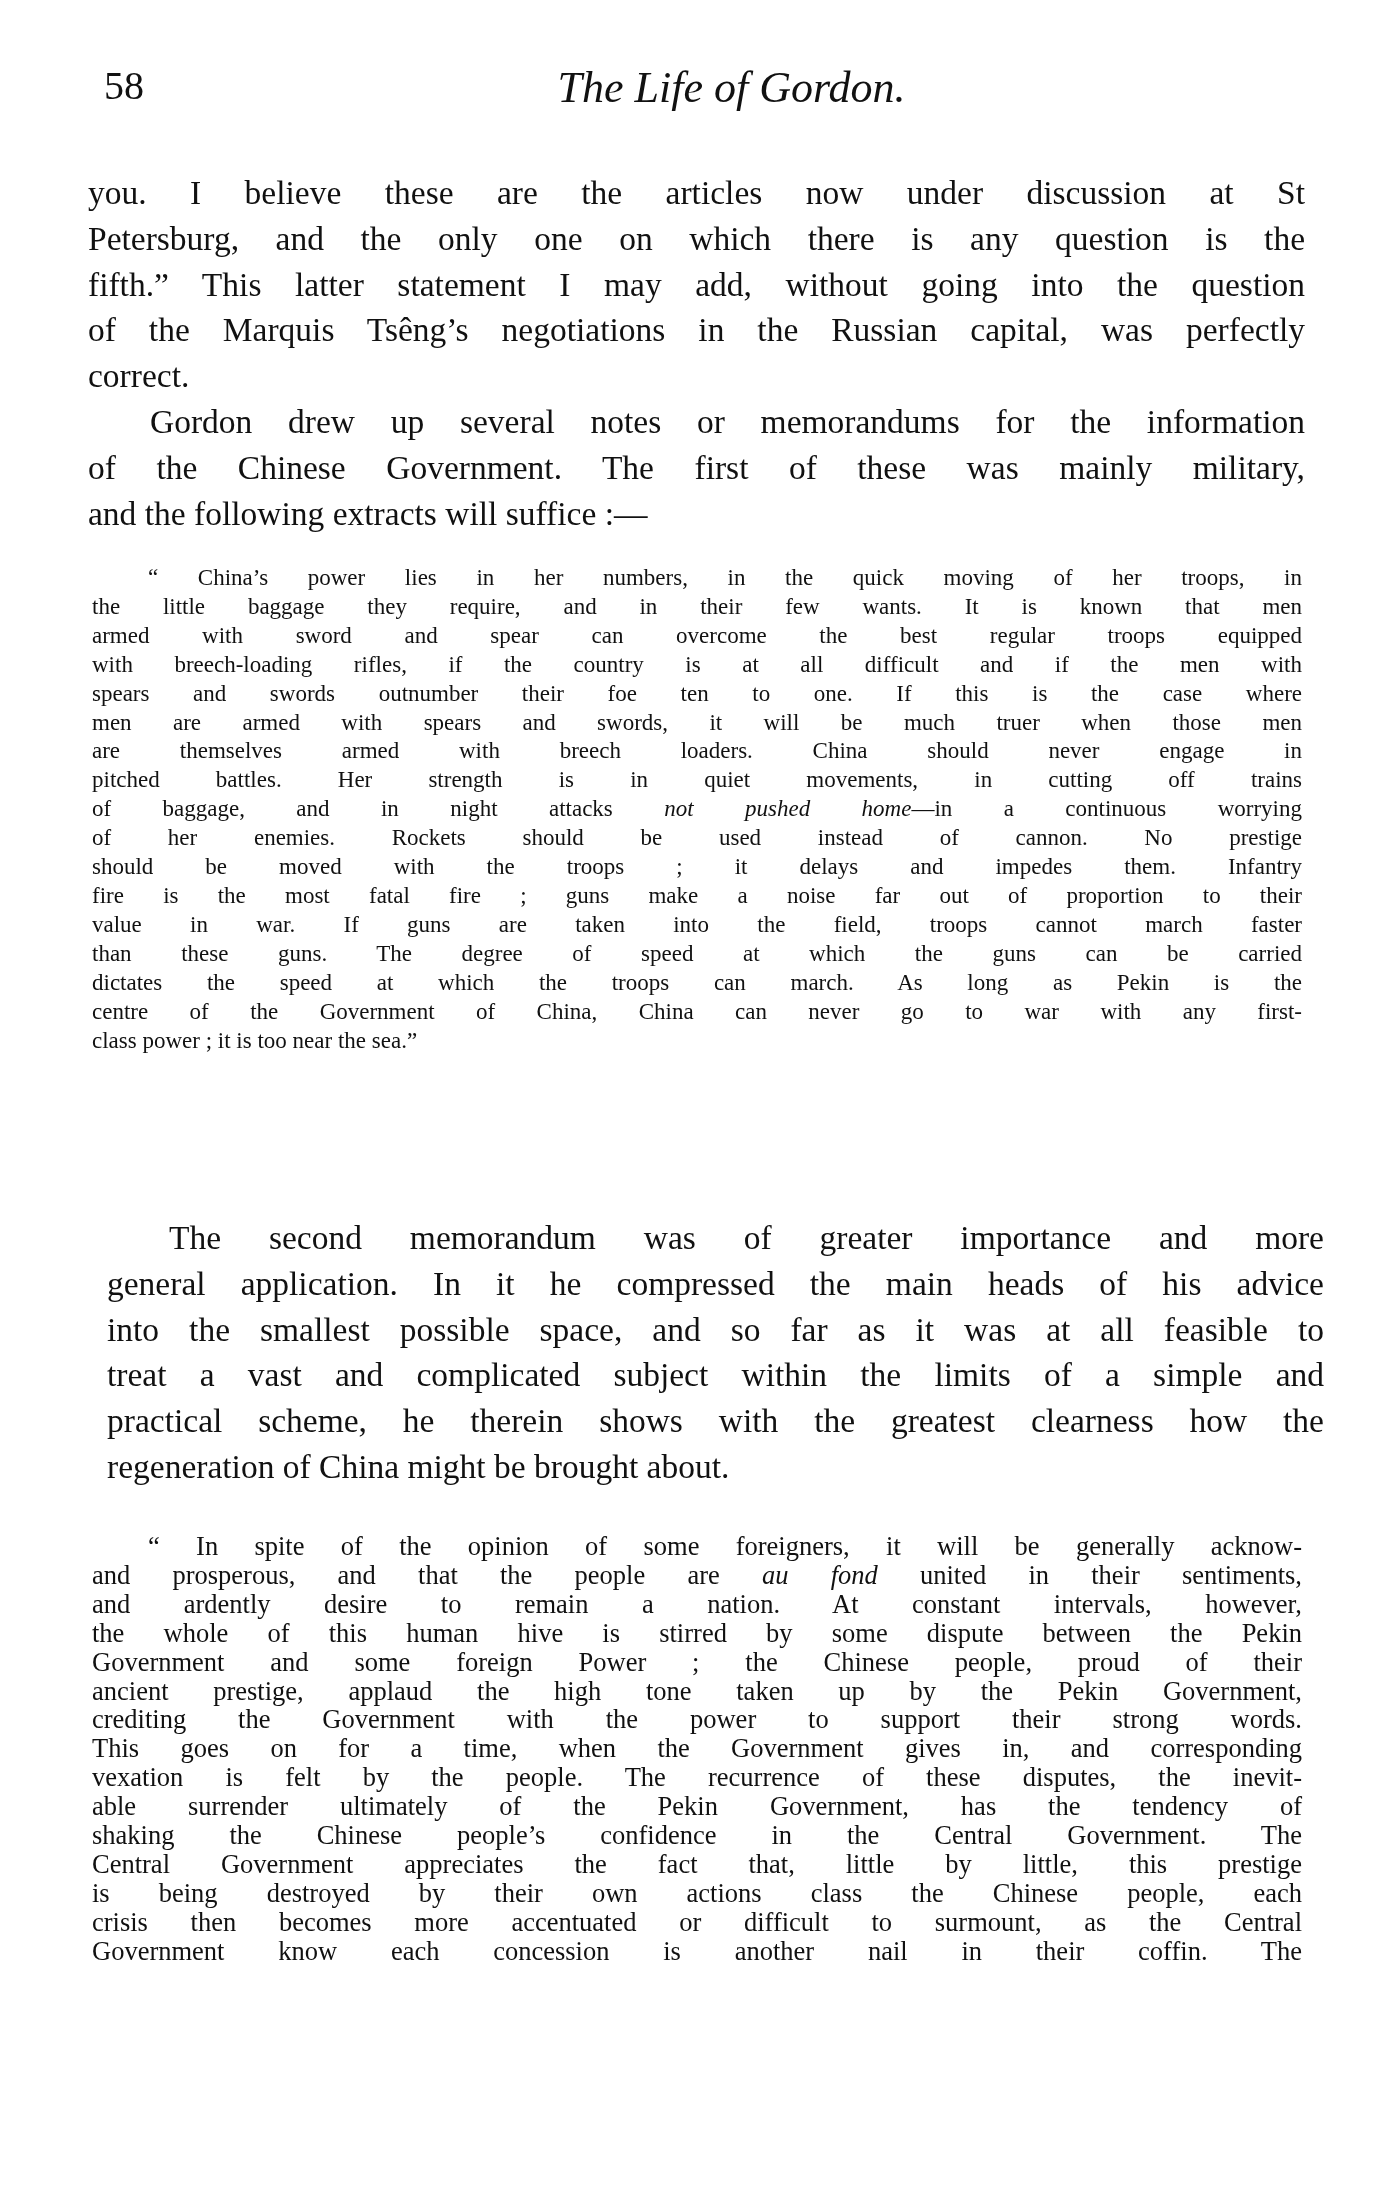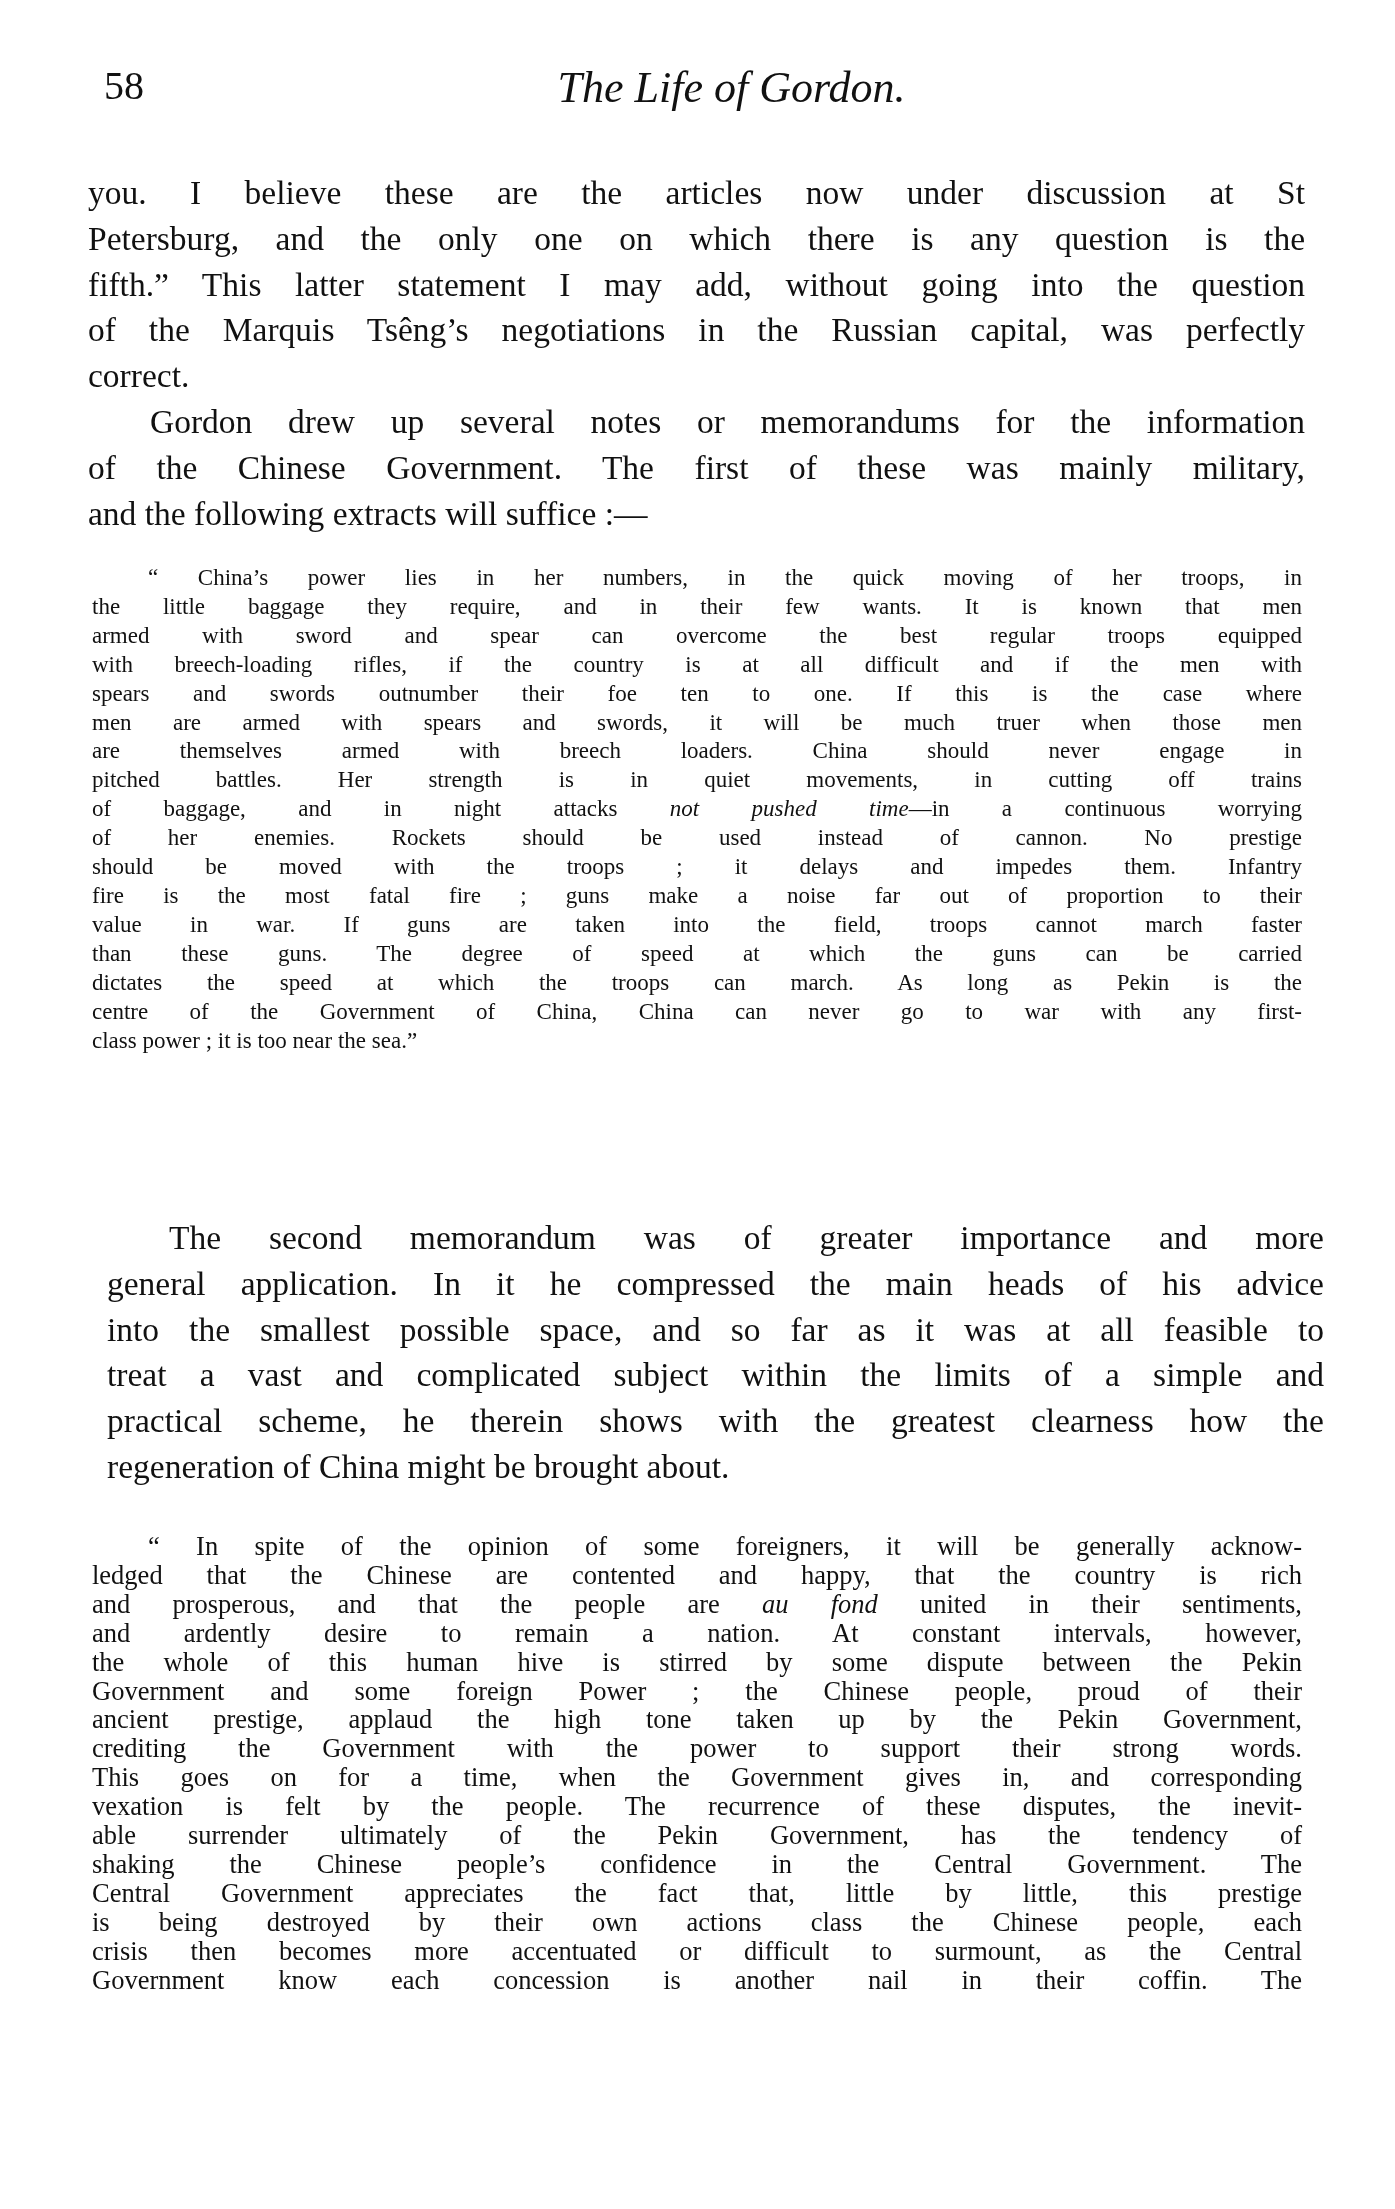--- a/index.html
+++ b/index.html
@@ -42,21 +42,21 @@
 
   <div class="body q1">
     <span class="line q-indent">“ China’s power lies in her numbers, in the quick moving of her troops, in</span>
     <span class="line">the little baggage they require, and in their few wants.  It is known that men</span>
     <span class="line">armed with sword and spear can overcome the best regular troops equipped</span>
     <span class="line">with breech-loading rifles, if the country is at all difficult and if the men with</span>
     <span class="line">spears and swords outnumber their foe ten to one.  If this is the case where</span>
     <span class="line">men are armed with spears and swords, it will be much truer when those men</span>
     <span class="line">are themselves armed with breech loaders.  China should never engage in</span>
     <span class="line">pitched battles.  Her strength is in quiet movements, in cutting off trains</span>
-    <span class="line"><span>of baggage, and in night attacks </span><em>not pushed time</em><span>—in a continuous worrying</span></span>
+    <span class="line"><span>of baggage, and in night attacks </span><em>not pushed home</em><span>—in a continuous worrying</span></span>
     <span class="line">of her enemies.  Rockets should be used instead of cannon.  No prestige</span>
     <span class="line">should be moved with the troops ; it delays and impedes them.  Infantry</span>
     <span class="line">fire is the most fatal fire ; guns make a noise far out of proportion to their</span>
     <span class="line">value in war.  If guns are taken into the field, troops cannot march faster</span>
     <span class="line">than these guns.  The degree of speed at which the guns can be carried</span>
     <span class="line">dictates the speed at which the troops can march.  As long as Pekin is the</span>
     <span class="line">centre of the Government of China, China can never go to war with any first-</span>
     <span class="line last">class power ; it is too near the sea.”</span>
   </div>
 
@@ -64,21 +64,20 @@
     <span class="line indent">The second memorandum was of greater importance and more</span>
     <span class="line">general application.  In it he compressed the main heads of his advice</span>
     <span class="line">into the smallest possible space, and so far as it was at all feasible to</span>
     <span class="line">treat a vast and complicated subject within the limits of a simple and</span>
     <span class="line">practical scheme, he therein shows with the greatest clearness how the</span>
     <span class="line last">regeneration of China might be brought about.</span>
   </div>
 
   <div class="body q2">
     <span class="line q-indent">“ In spite of the opinion of some foreigners, it will be generally acknow-</span>
-    <span class="line">ledged that the Chinese are contented and happy, that the country is rich</span>
     <span class="line"><span>and prosperous, and that the people are </span><em>au fond</em><span> united in their sentiments,</span></span>
     <span class="line">and ardently desire to remain a nation.  At constant intervals, however,</span>
     <span class="line">the whole of this human hive is stirred by some dispute between the Pekin</span>
     <span class="line">Government and some foreign Power ; the Chinese people, proud of their</span>
     <span class="line">ancient prestige, applaud the high tone taken up by the Pekin Government,</span>
     <span class="line">crediting the Government with the power to support their strong words.</span>
     <span class="line">This goes on for a time, when the Government gives in, and corresponding</span>
     <span class="line">vexation is felt by the people.  The recurrence of these disputes, the inevit-</span>
     <span class="line">able surrender ultimately of the Pekin Government, has the tendency of</span>
     <span class="line">shaking the Chinese people’s confidence in the Central Government.  The</span>

